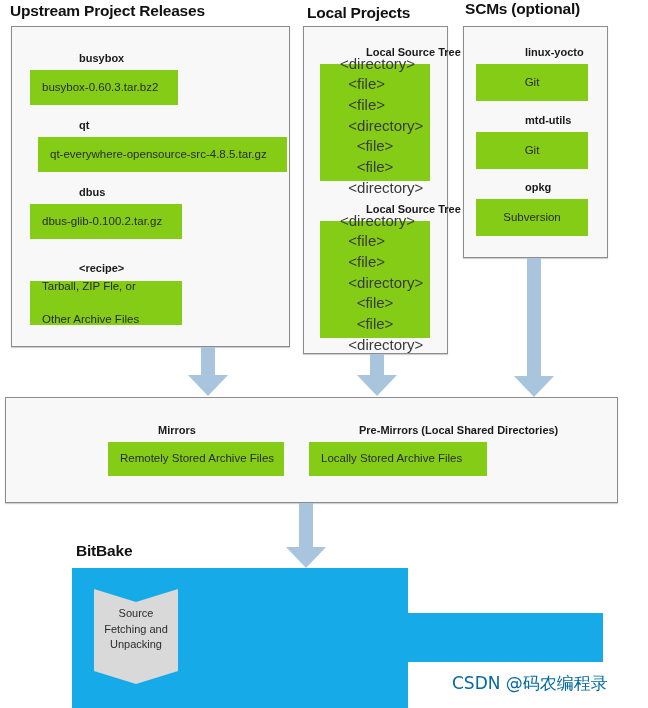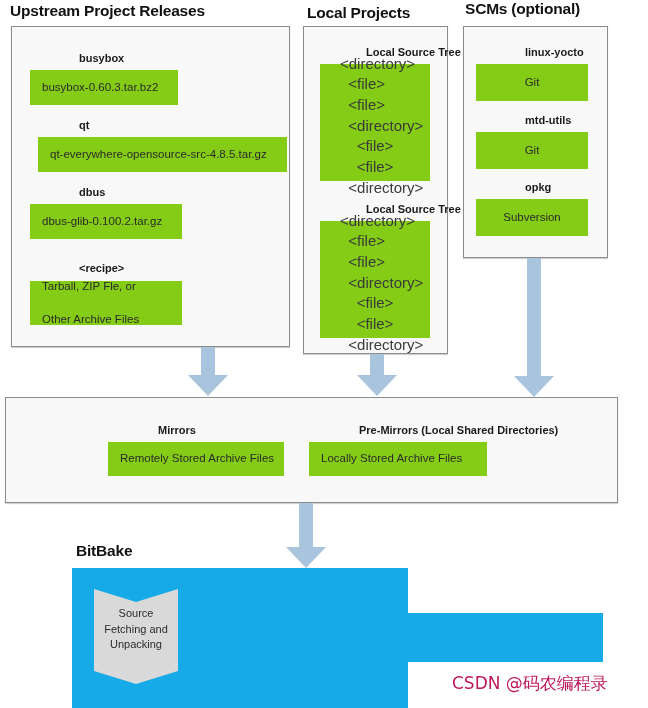--- a/index.html
+++ b/index.html
@@ -139,21 +139,21 @@
     line-height: 1.42;
     color: #2b2b2b;
     pointer-events: none;
   }
 
   
   #watermark {
     position: absolute;
     left: 452px; top: 672px;
     font-size: 17px;
-    color: #be185d;
+    color: #0369a1;
     white-space: nowrap;
     font-family: "DejaVu Sans", sans-serif;
   }
 </style>
 </head>
 <body>
 
 <div class="stage">
 
   <div class="col-title" id="title-upstream">Upstream Project Releases</div>

